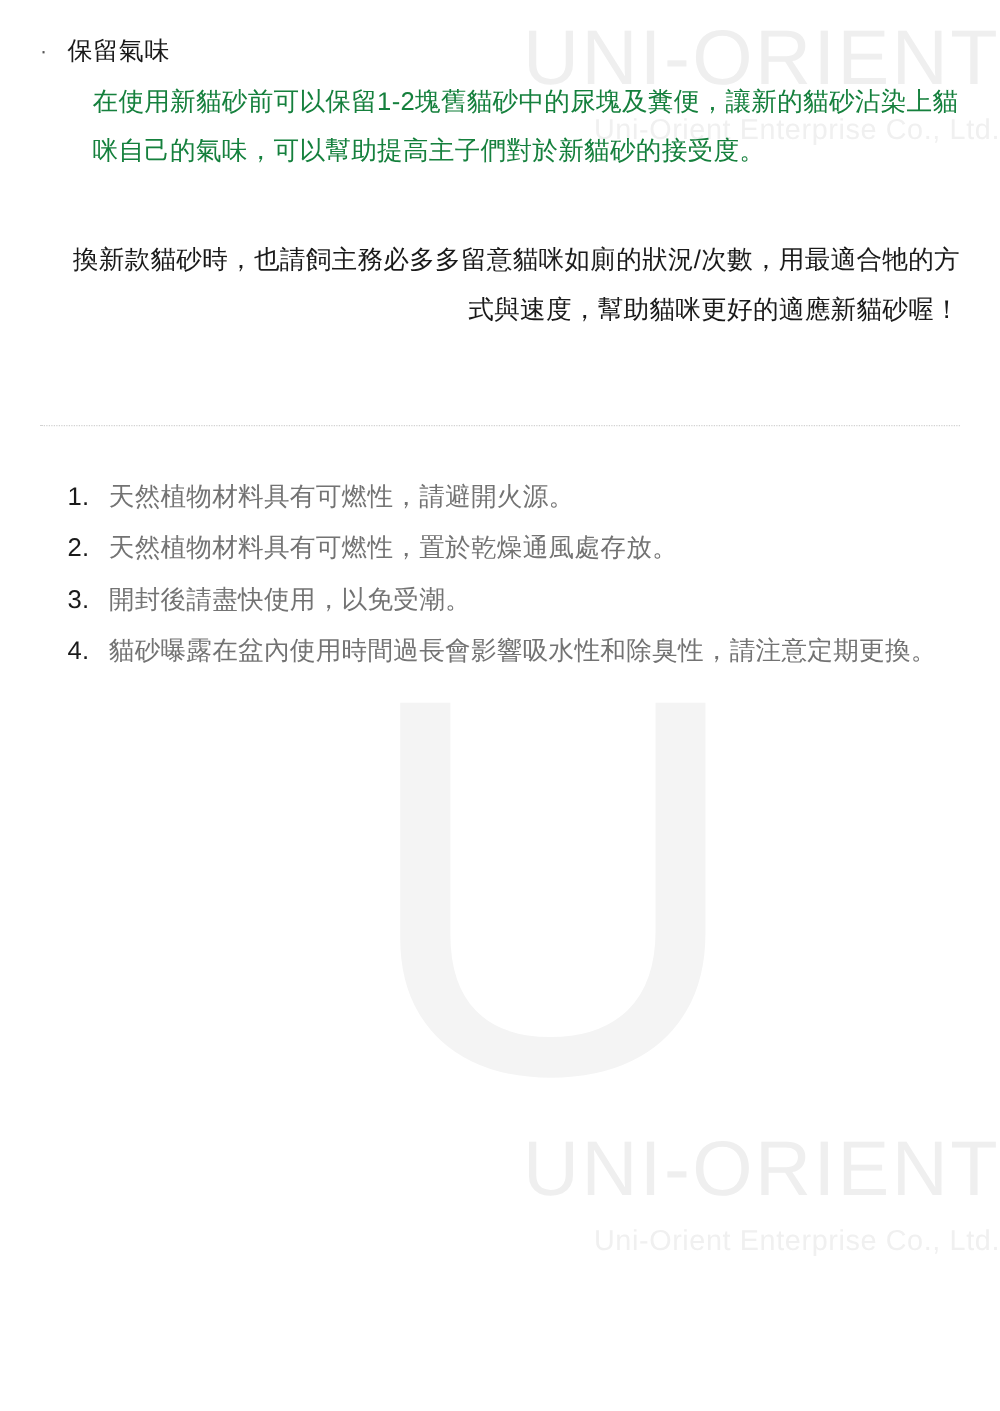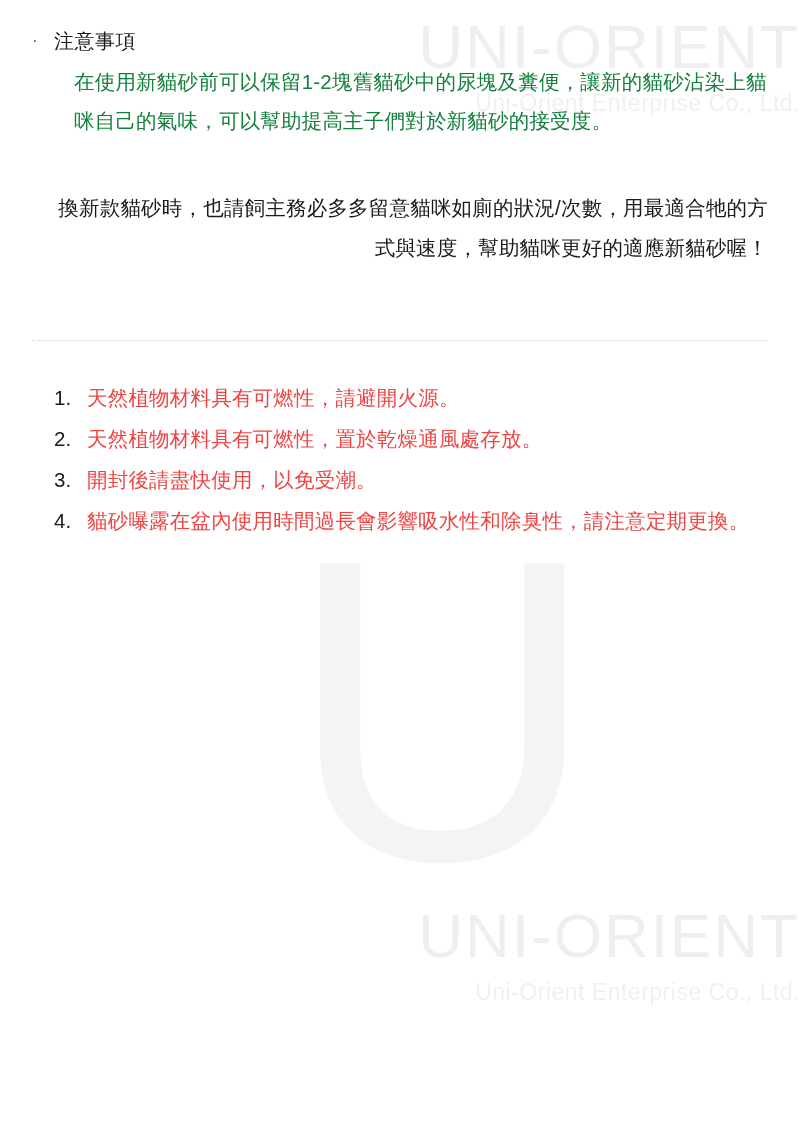--- a/index.html
+++ b/index.html
@@ -128,21 +128,21 @@
     margin: 36px 0 0 0;
     padding-left: 22px;
     list-style: none;
     counter-reset: noteitem;
   }
   ol.notes li {
     counter-increment: noteitem;
     font-size: 20.5px;
     line-height: 41px;
     letter-spacing: 0.2px;
-    color: #ef4444;
+    color: #737373;
     position: relative;
     padding-left: 33px;
     max-width: 720px;
   }
   ol.notes li::before {
     content: counter(noteitem) ".";
     position: absolute;
     left: 0;
     top: 0;
     width: 28px;
@@ -165,21 +165,21 @@
 <div class="watermark wm-bottom">
   <div class="wm-main">UNI-ORIENT</div>
   <div class="wm-sub">Uni-Orient Enterprise Co., Ltd.</div>
 </div>
 
 <div class="content">
 
   <div class="bullet-block">
     <div class="bullet-head">
       <span class="bullet-dot">·</span>
-      <span class="bullet-title">注意事項</span>
+      <span class="bullet-title">保留氣味</span>
     </div>
     <div class="bullet-body">在使用新貓砂前可以保留1-2塊舊貓砂中的尿塊及糞便，讓新的貓砂沾染上貓咪自己的氣味，可以幫助提高主子們對於新貓砂的接受度。</div>
   </div>
 
   <div class="para">換新款貓砂時，也請飼主務必多多留意貓咪如廁的狀況/次數，用最適合牠的方式與速度，幫助貓咪更好的適應新貓砂喔！</div>
 
   <hr class="divider">
 
 
   <ol class="notes">

